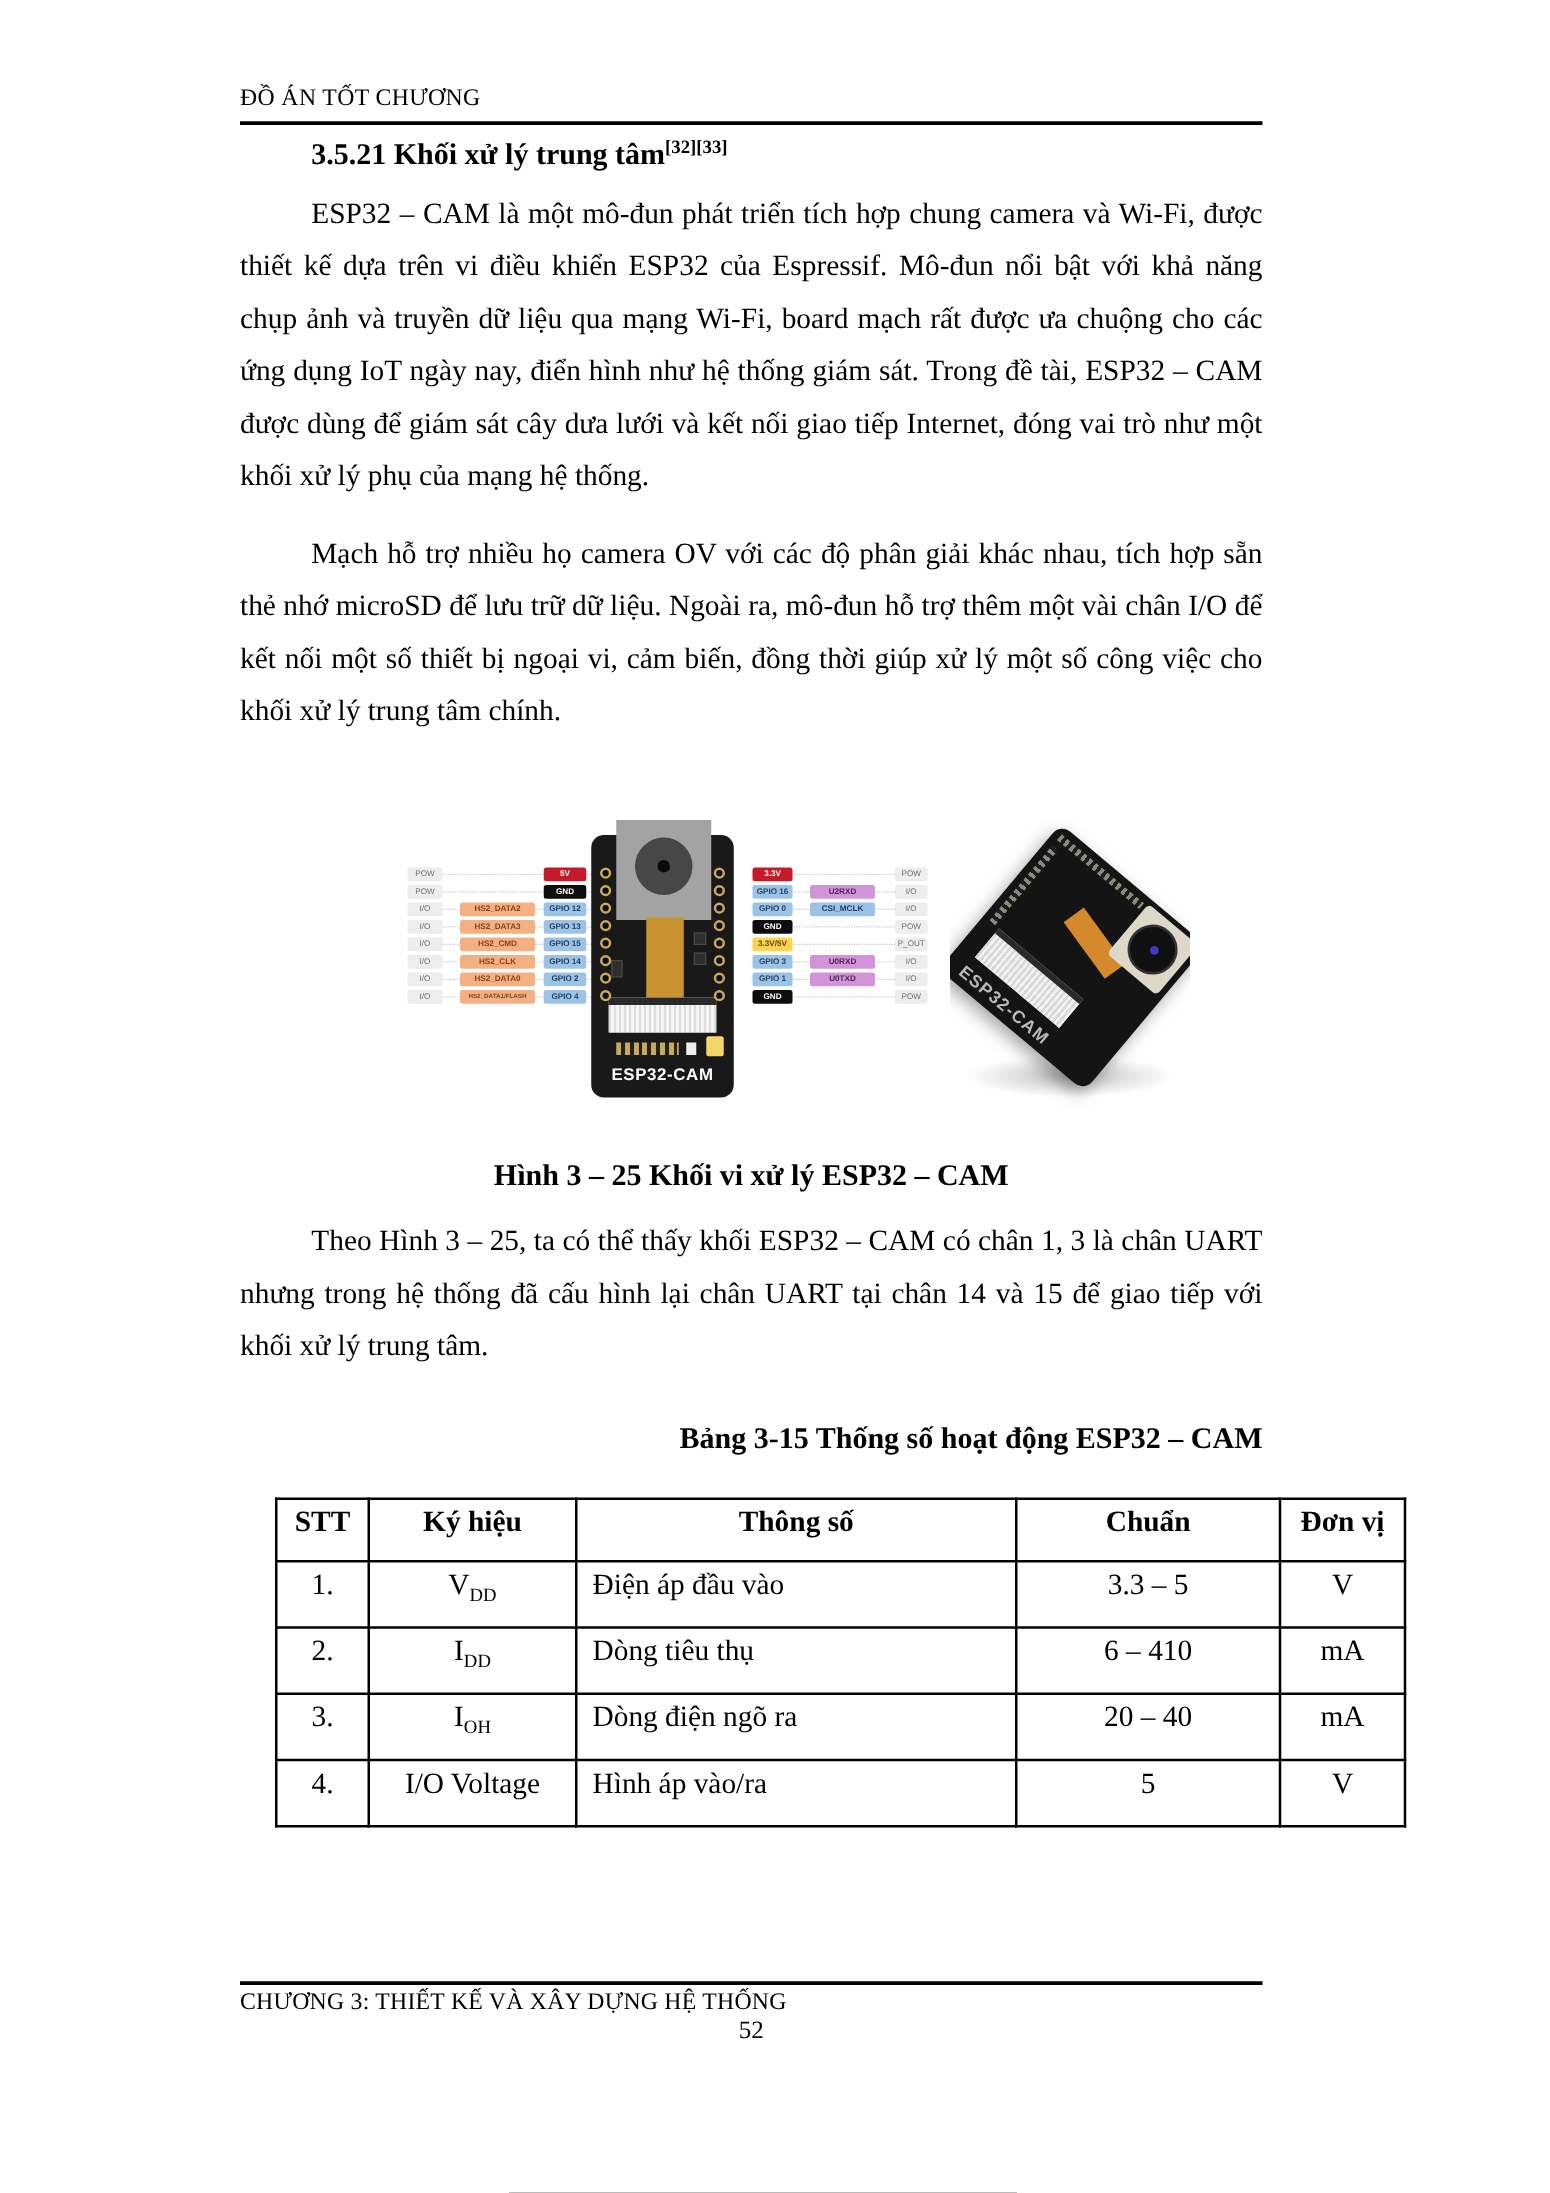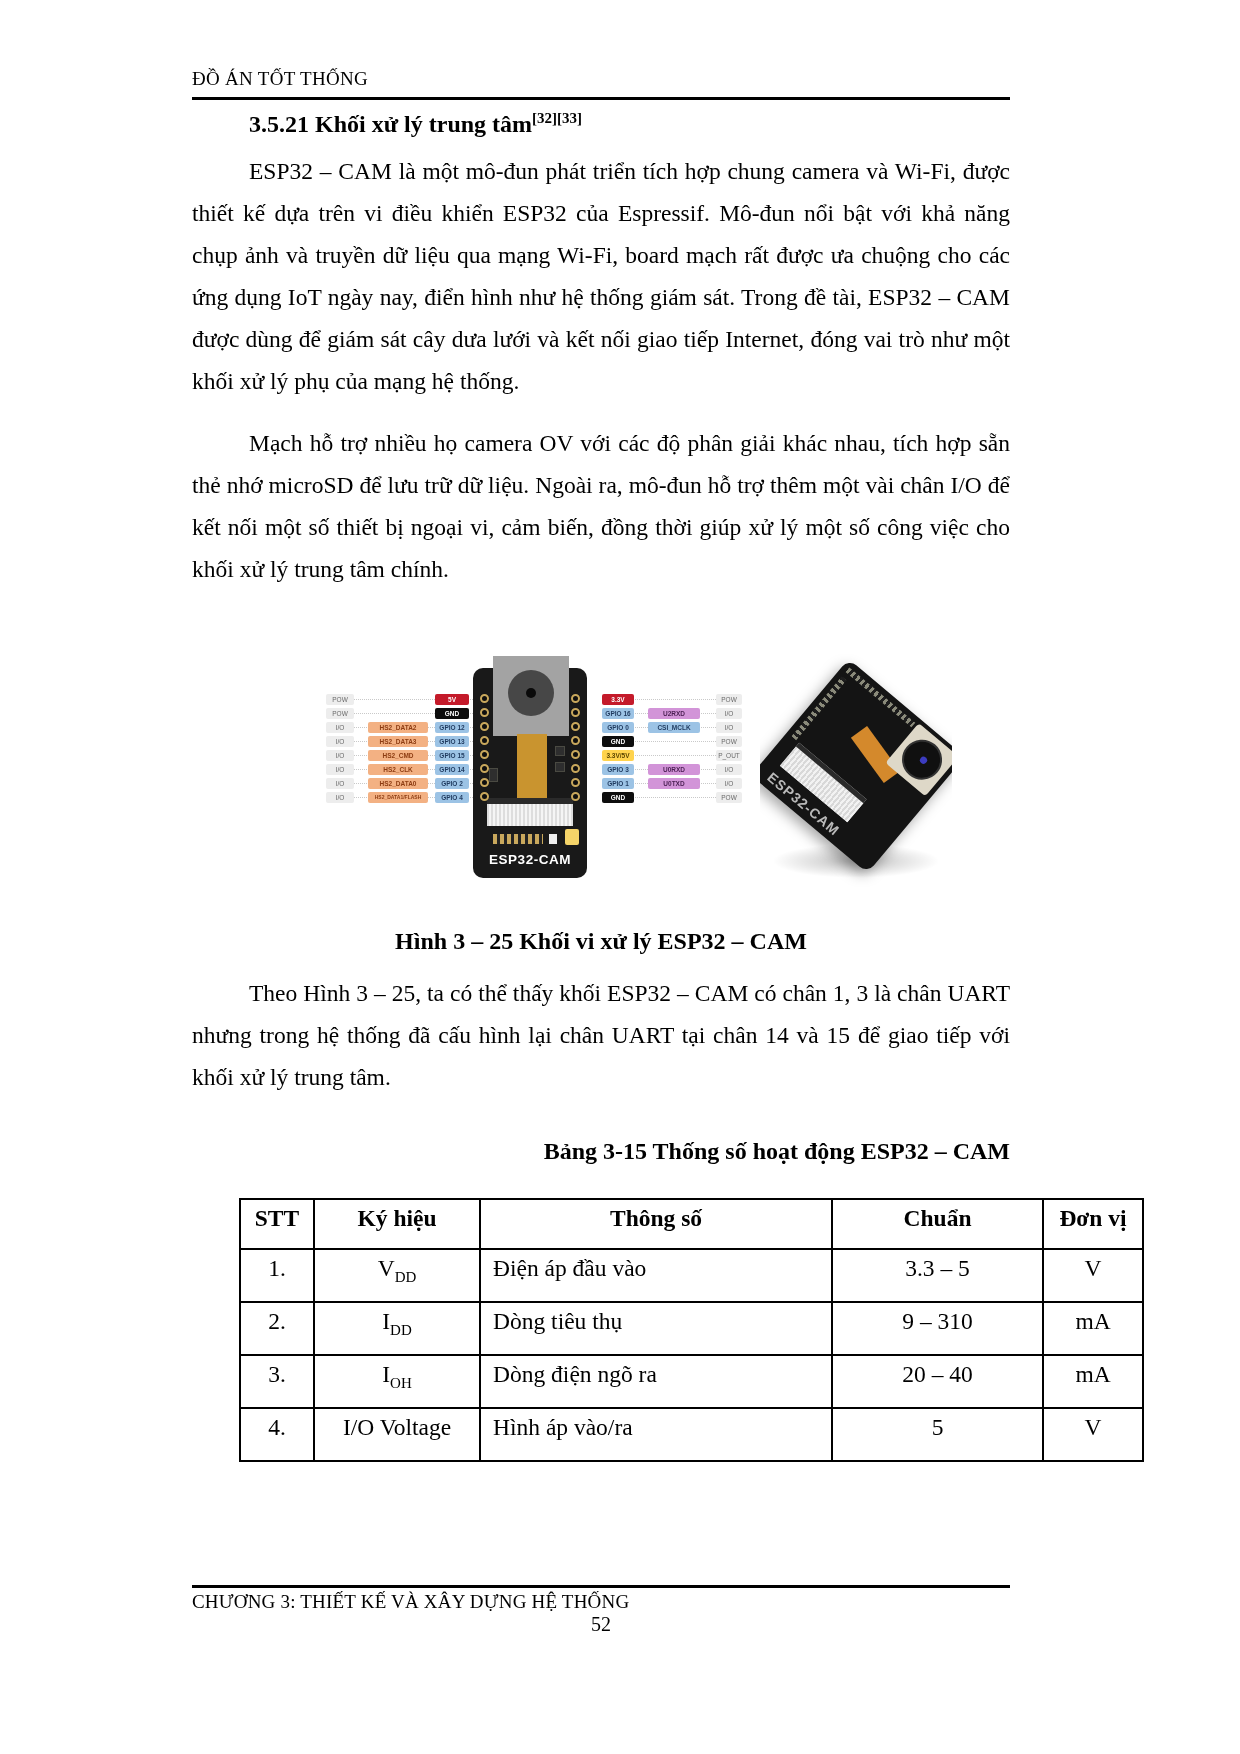--- a/index.html
+++ b/index.html
@@ -89,34 +89,34 @@
   .p-padrow-h{position:absolute;left:6px;top:6px;width:86px;height:6px;
               background:repeating-linear-gradient(90deg,#8a8a7a 0 3px,#1d1d1d 3px 6px);}
   .p-padrow-v{position:absolute;left:6px;top:18px;width:6px;height:78px;
               background:repeating-linear-gradient(0deg,#8a8a7a 0 3px,#1d1d1d 3px 6px);}
   #p-label{position:absolute;left:14px;bottom:4px;color:#b9b9b9;font-weight:bold;
            font-size:14px;letter-spacing:1px;
            font-family:"Liberation Sans","DejaVu Sans",sans-serif;}
   
   #spec-table{position:absolute;left:220px;top:1198px;width:903px;
               border-collapse:collapse;table-layout:fixed;
-              font-size:23.5px;font-family:"Liberation Serif","DejaVu Serif",serif;margin-left:19px;}
+              font-size:23.5px;font-family:"Liberation Serif","DejaVu Serif",serif;}
   #spec-table th,#spec-table td{border:2px solid #000;vertical-align:top;
               padding:5px 4px 0 4px;text-align:center;overflow:hidden;}
   #spec-table th{height:43px;font-weight:bold;}
   #spec-table td{height:46px;}
   #spec-table td.c-param{text-align:left;padding-left:12px;}
   #spec-table sub{font-size:15px;}
 </style>
 </head>
 <body>
 
 <div class="page">
 
-  <div class="abs hdr-text">ĐỒ ÁN TỐT THỐNG</div>
+  <div class="abs hdr-text">ĐỒ ÁN TỐT CHƯƠNG</div>
   <div class="abs hdr-rule"></div>
 
   <div class="abs sec-heading">
     <span>3.5.21 Khối xử lý trung tâm</span><sup>[32][33]</sup>
   </div>
 
   <div class="abs para" id="para1">ESP32 – CAM là một mô-đun phát triển tích hợp chung camera và Wi-Fi, được thiết kế dựa trên vi điều khiển ESP32 của Espressif. Mô-đun nổi bật với khả năng chụp ảnh và truyền dữ liệu qua mạng Wi-Fi, board mạch rất được ưa chuộng cho các ứng dụng IoT ngày nay, điển hình như hệ thống giám sát. Trong đề tài, ESP32 – CAM được dùng để giám sát cây dưa lưới và kết nối giao tiếp Internet, đóng vai trò như một khối xử lý phụ của mạng hệ thống.</div>
   <div class="abs para" id="para2">Mạch hỗ trợ nhiều họ camera OV với các độ phân giải khác nhau, tích hợp sẵn thẻ nhớ microSD để lưu trữ dữ liệu. Ngoài ra, mô-đun hỗ trợ thêm một vài chân I/O để kết nối một số thiết bị ngoại vi, cảm biến, đồng thời giúp xử lý một số công việc cho khối xử lý trung tâm chính.</div>
 
   <div class="abs" id="figure">
@@ -257,21 +257,21 @@
           <td>1.</td>
           <td><span>V</span><sub>DD</sub></td>
           <td class="c-param">Điện áp đầu vào</td>
           <td>3.3 – 5</td>
           <td>V</td>
         </tr>
         <tr>
           <td>2.</td>
           <td><span>I</span><sub>DD</sub></td>
           <td class="c-param">Dòng tiêu thụ</td>
-          <td>9 – 310</td>
+          <td>6 – 410</td>
           <td>mA</td>
         </tr>
         <tr>
           <td>3.</td>
           <td><span>I</span><sub>OH</sub></td>
           <td class="c-param">Dòng điện ngõ ra</td>
           <td>20 – 40</td>
           <td>mA</td>
         </tr>
         <tr>

